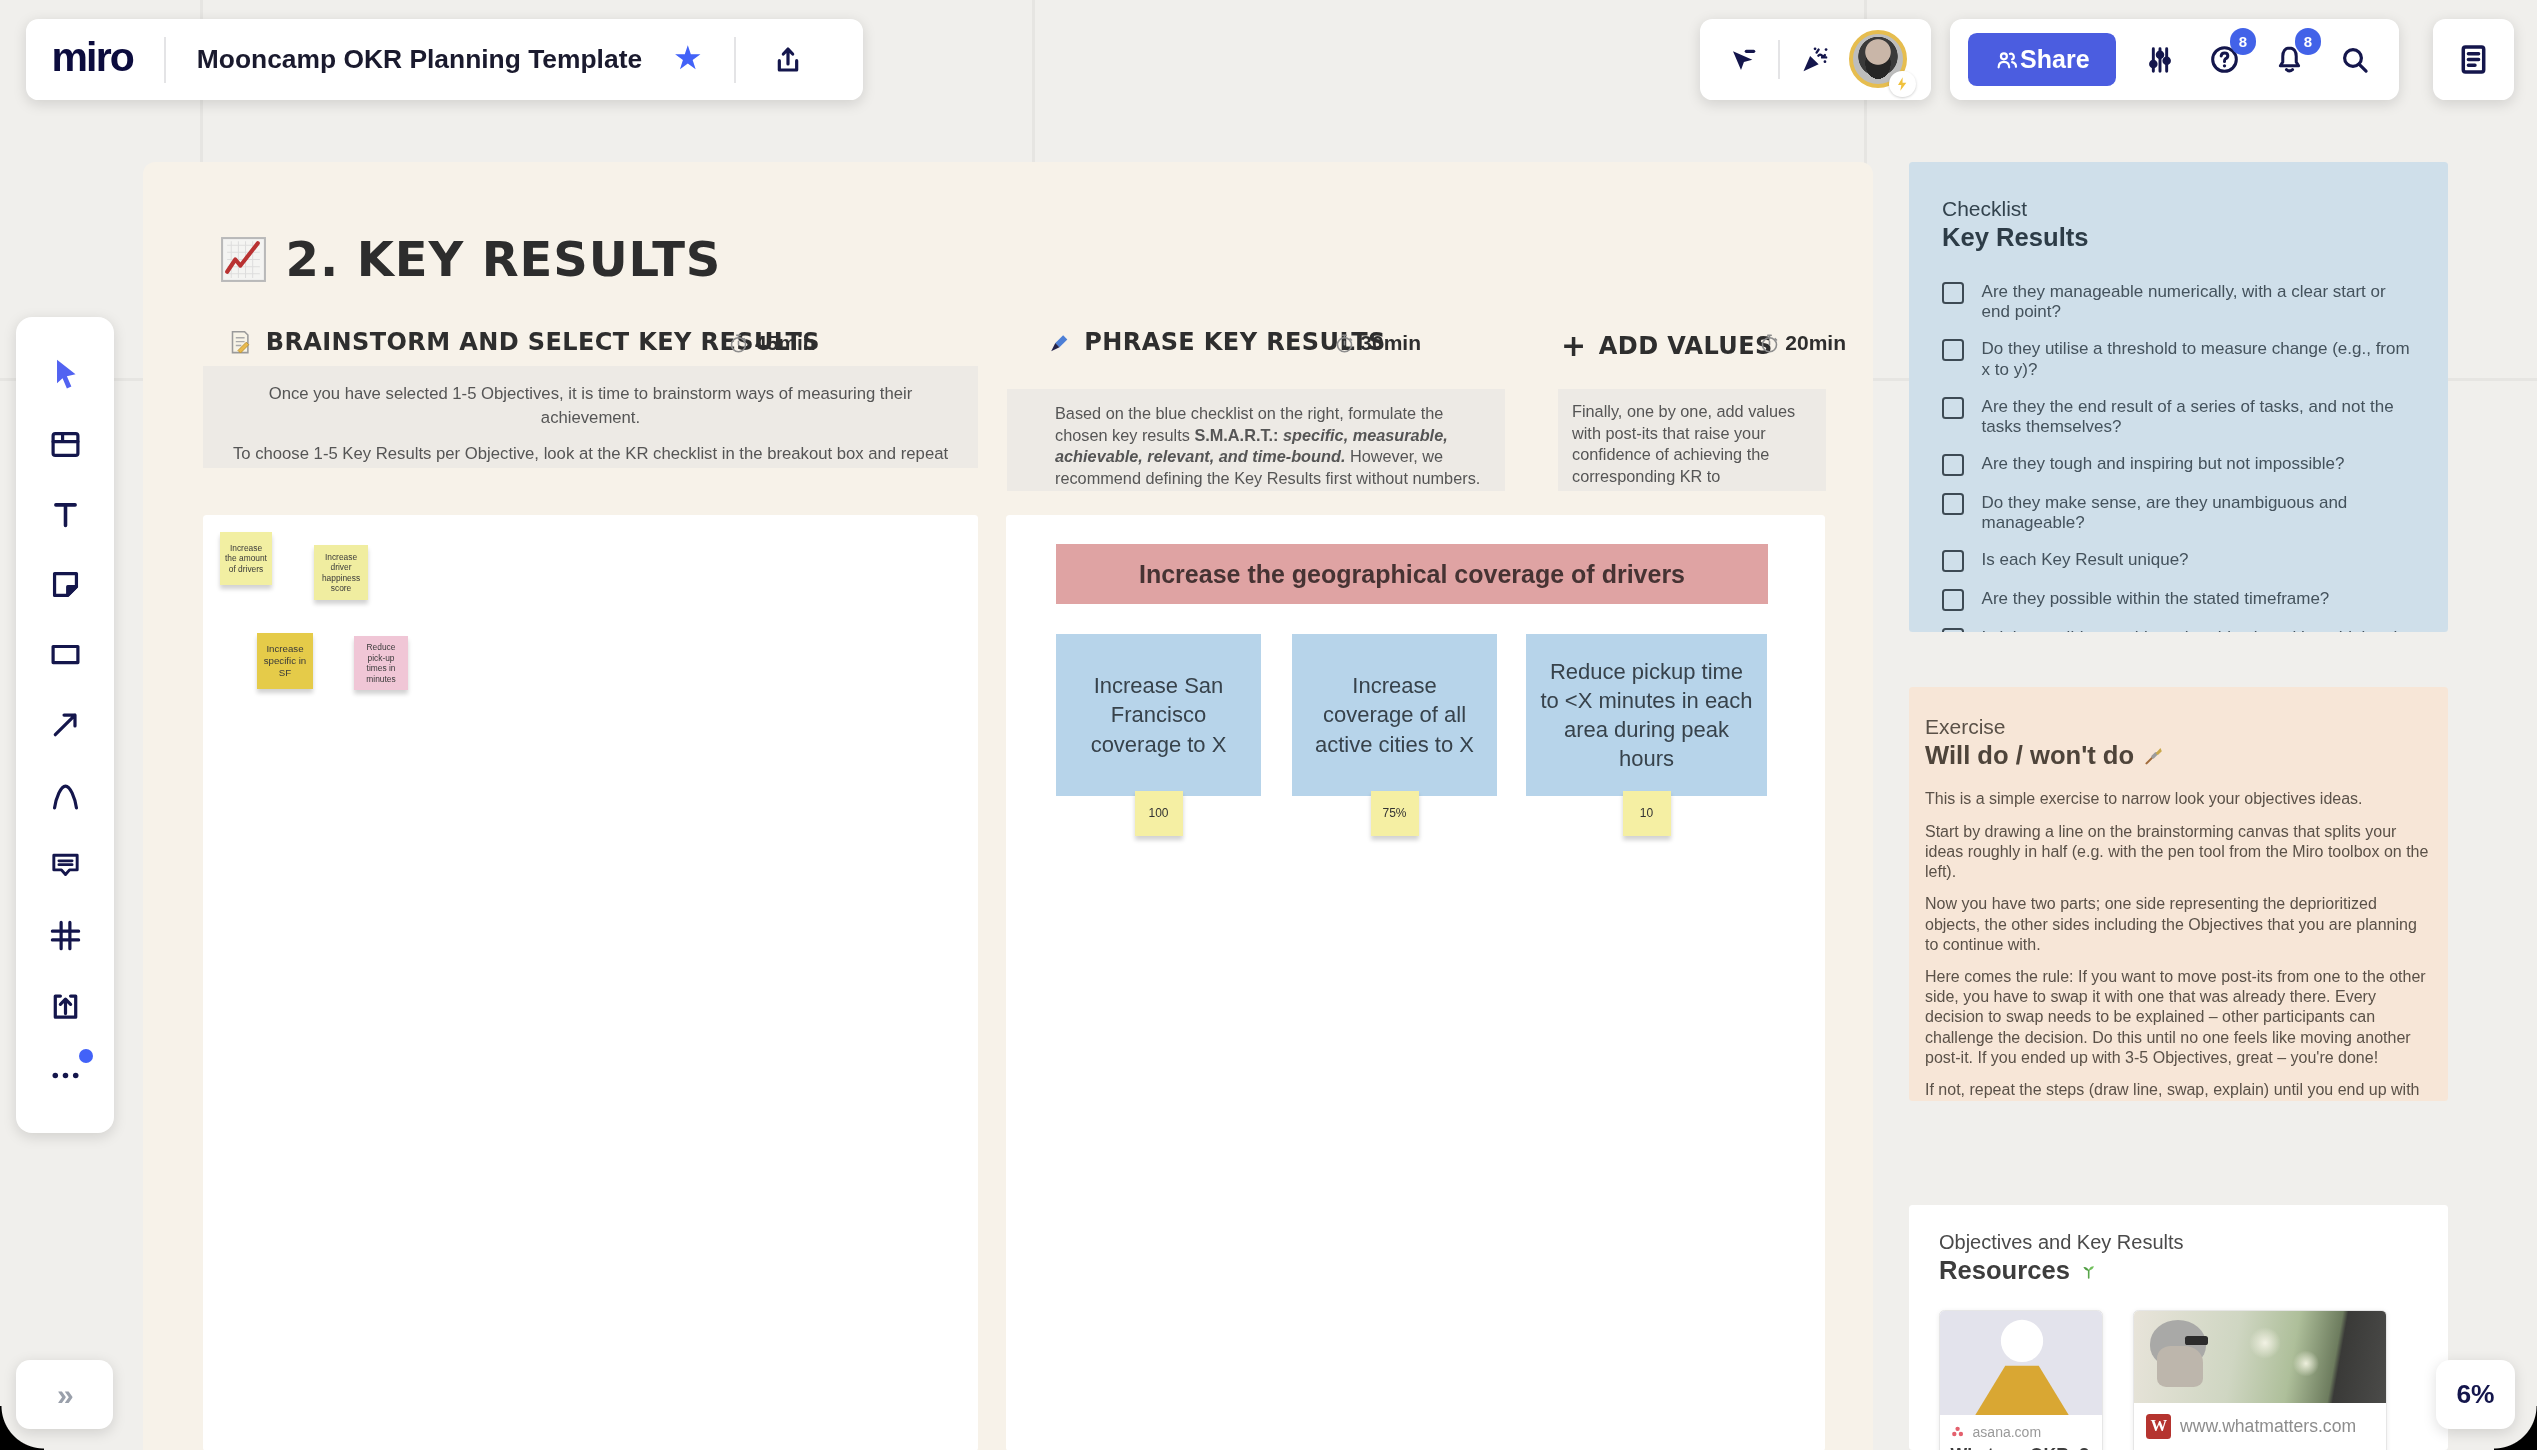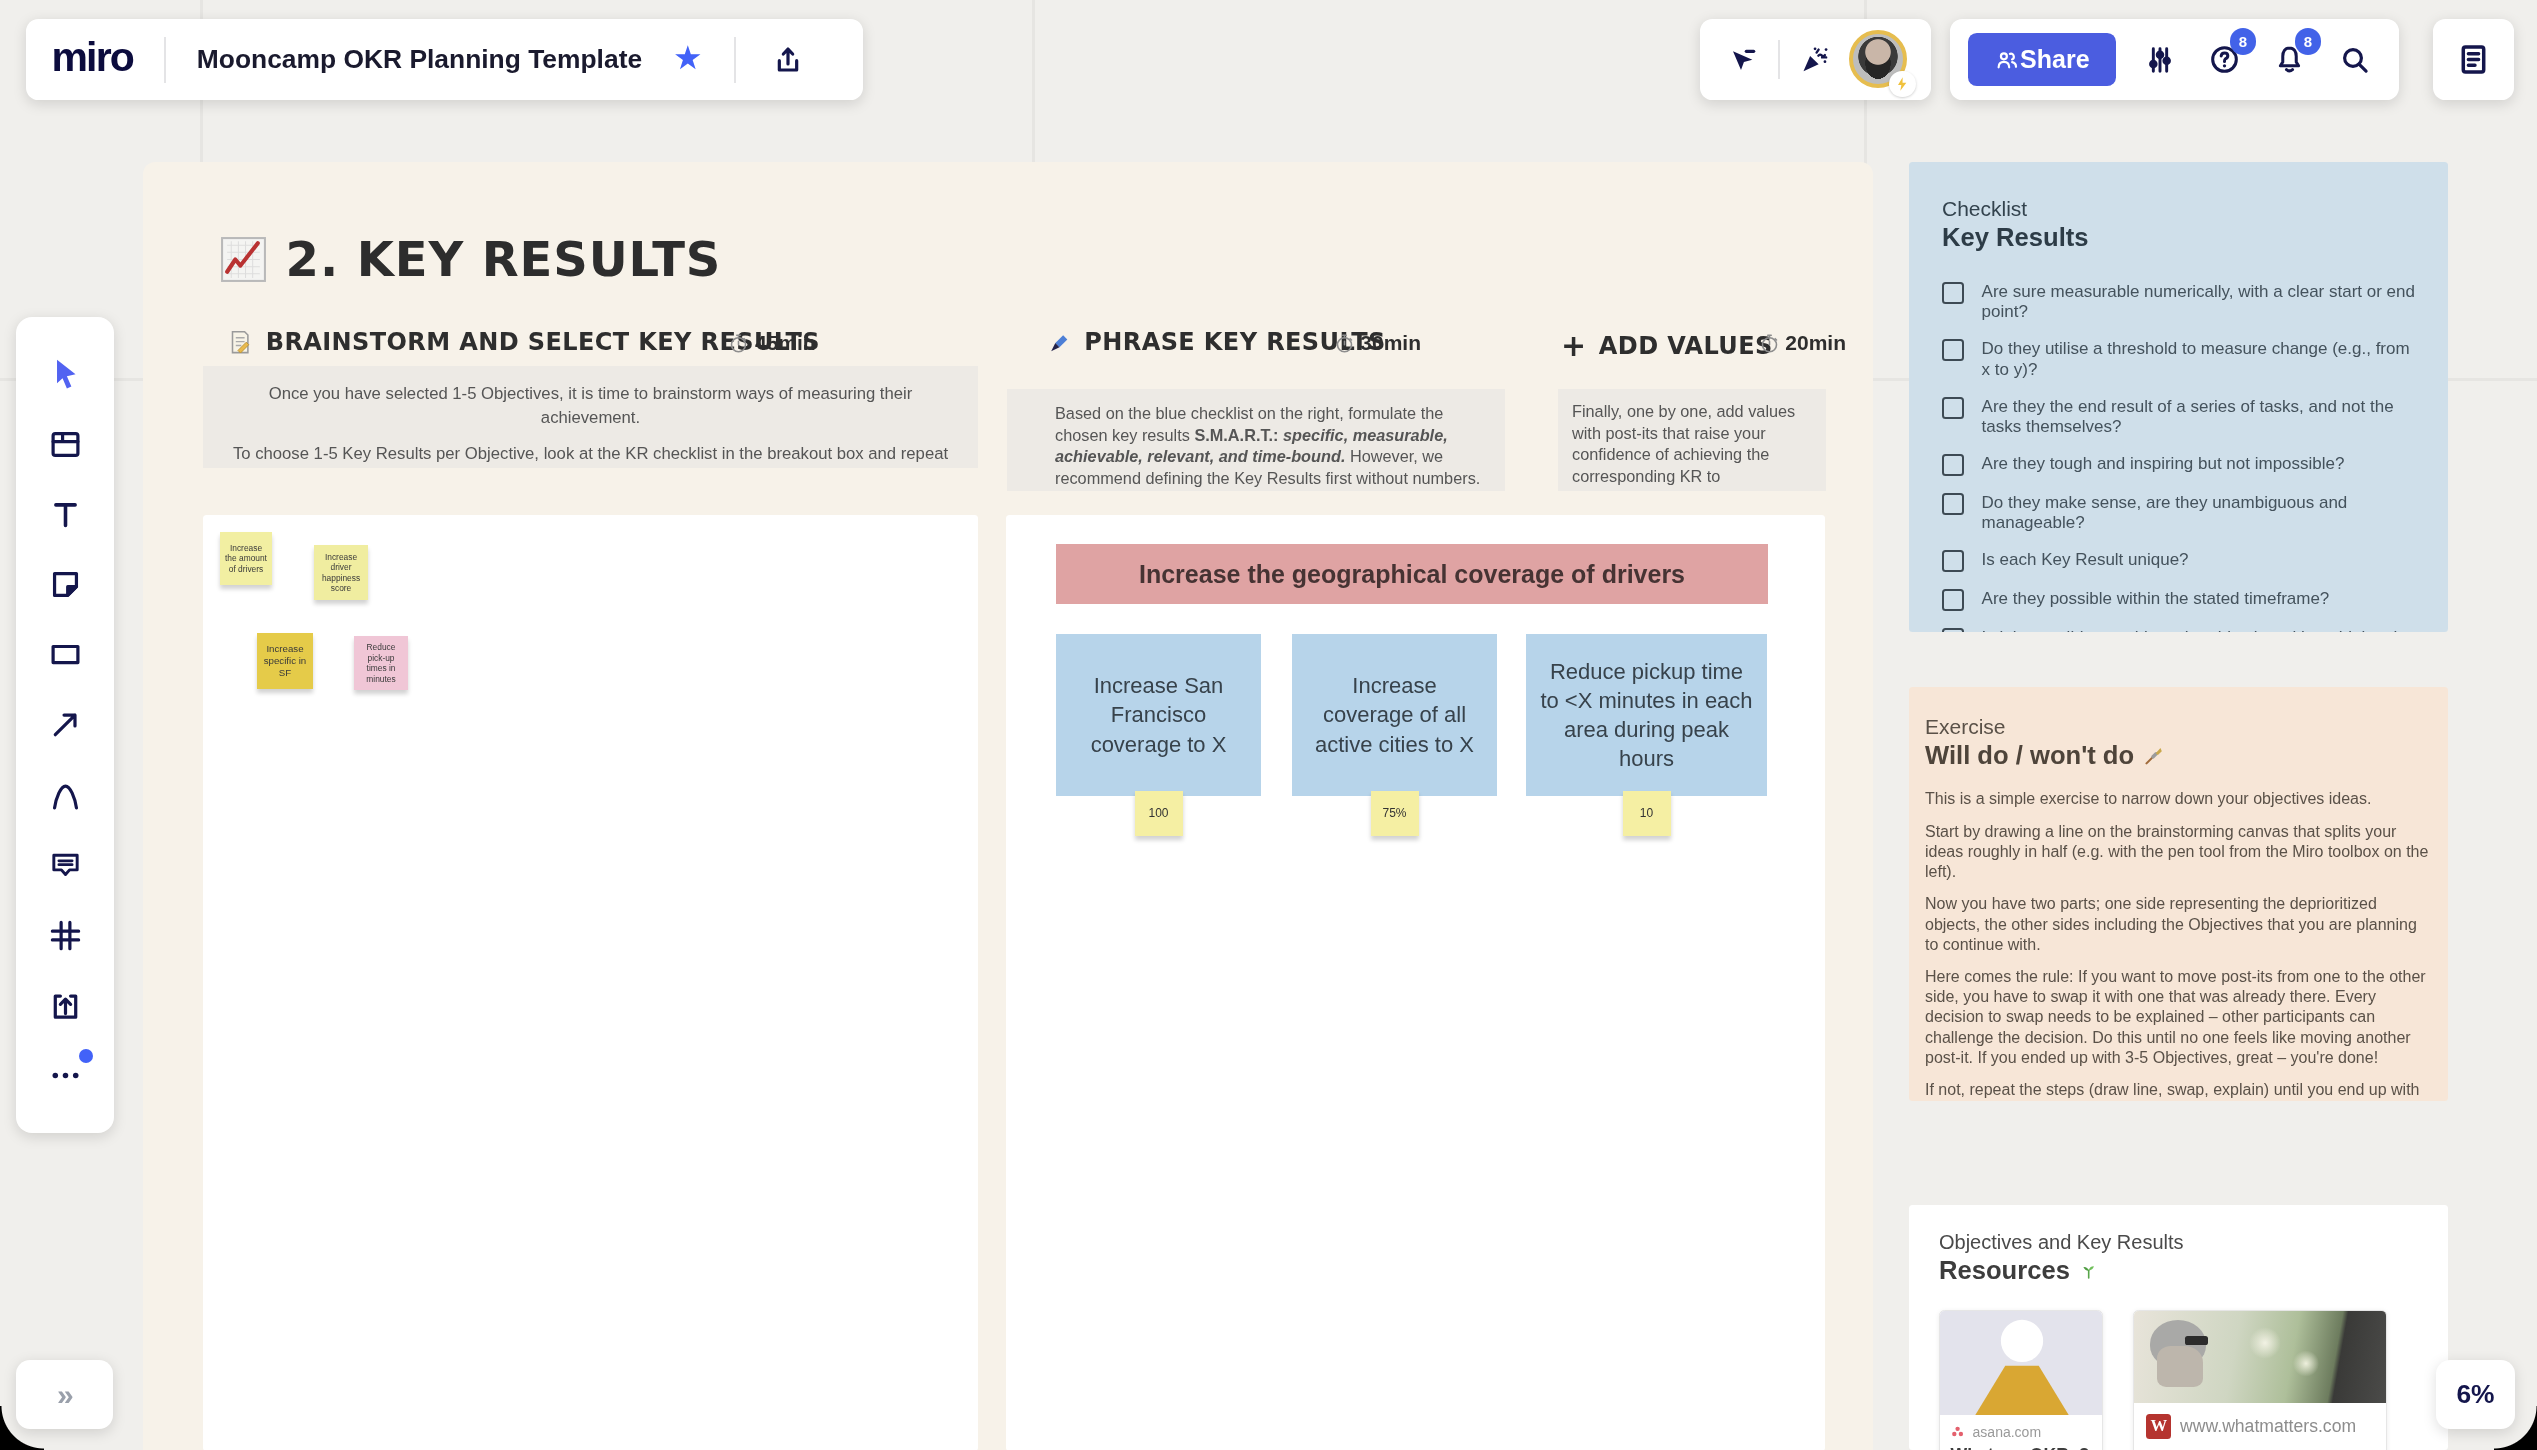--- a/index.html
+++ b/index.html
@@ -192,21 +192,21 @@
     </div>
     </div>
 
   <div class="abs panel-checklist">
     <div class="panel-label">Checklist</div>
     <div class="panel-title">Key Results</div>
     <div>
 
     <div class="chk-row">
         <div class="chk-box"></div>
-        <span>Are sure measurable numerically, with a clear start or end point?</span>
+        <span>Are they manageable numerically, with a clear start or end point?</span>
       </div>
         <div class="chk-row">
         <div class="chk-box"></div>
         <span>Do they utilise a threshold to measure change (e.g., from x to y)?</span>
       </div>
         <div class="chk-row">
         <div class="chk-box"></div>
         <span>Are they the end result of a series of tasks, and not the tasks themselves?</span>
       </div>
         <div class="chk-row">
@@ -237,21 +237,21 @@
     <div class="panel-title">
       <span>Will do / won't do</span>
       <svg width="21" height="21" viewBox="0 0 24 24">
         <path d="M4 21 L12 13" stroke="#a06a3a" stroke-width="2.4" stroke-linecap="round"></path>
         <path d="M11.5 13.5 L15 10" stroke="#9b9b9b" stroke-width="4" stroke-linecap="round"></path>
         <path d="M14.5 9.5 L20 3.5 L21.5 7 L17 11.5 Z" fill="#c9a84c"></path>
       </svg>
     </div>
     <div>
 
-    <p>This is a simple exercise to narrow down your objectives ideas.</p>
+    <p>This is a simple exercise to narrow look your objectives ideas.</p>
         <p>Start by drawing a line on the brainstorming canvas that splits your ideas roughly in half (e.g. with the pen tool from the Miro toolbox on the left).</p>
         <p>Now you have two parts; one side representing the deprioritized objects, the other sides including the Objectives that you are planning to continue with.</p>
         <p>Here comes the rule: If you want to move post-its from one to the other side, you have to swap it with one that was already there. Every decision to swap needs to be explained – other participants can challenge the decision. Do this until no one feels like moving another post-it. If you ended up with 3-5 Objectives, great – you're done!</p>
         <p>If not, repeat the steps (draw line, swap, explain) until you end up with 3-5 ideas, representing the most important Objectives for the company or team.</p>
       </div>
   </div>
 
   <div class="abs panel-resources">
     <div class="panel-label" style="color:#4a4a4a; font-size:20px;">Objectives and Key Results</div>
     <div class="panel-title" style="color:#3d3d3d; margin-bottom:0;">

